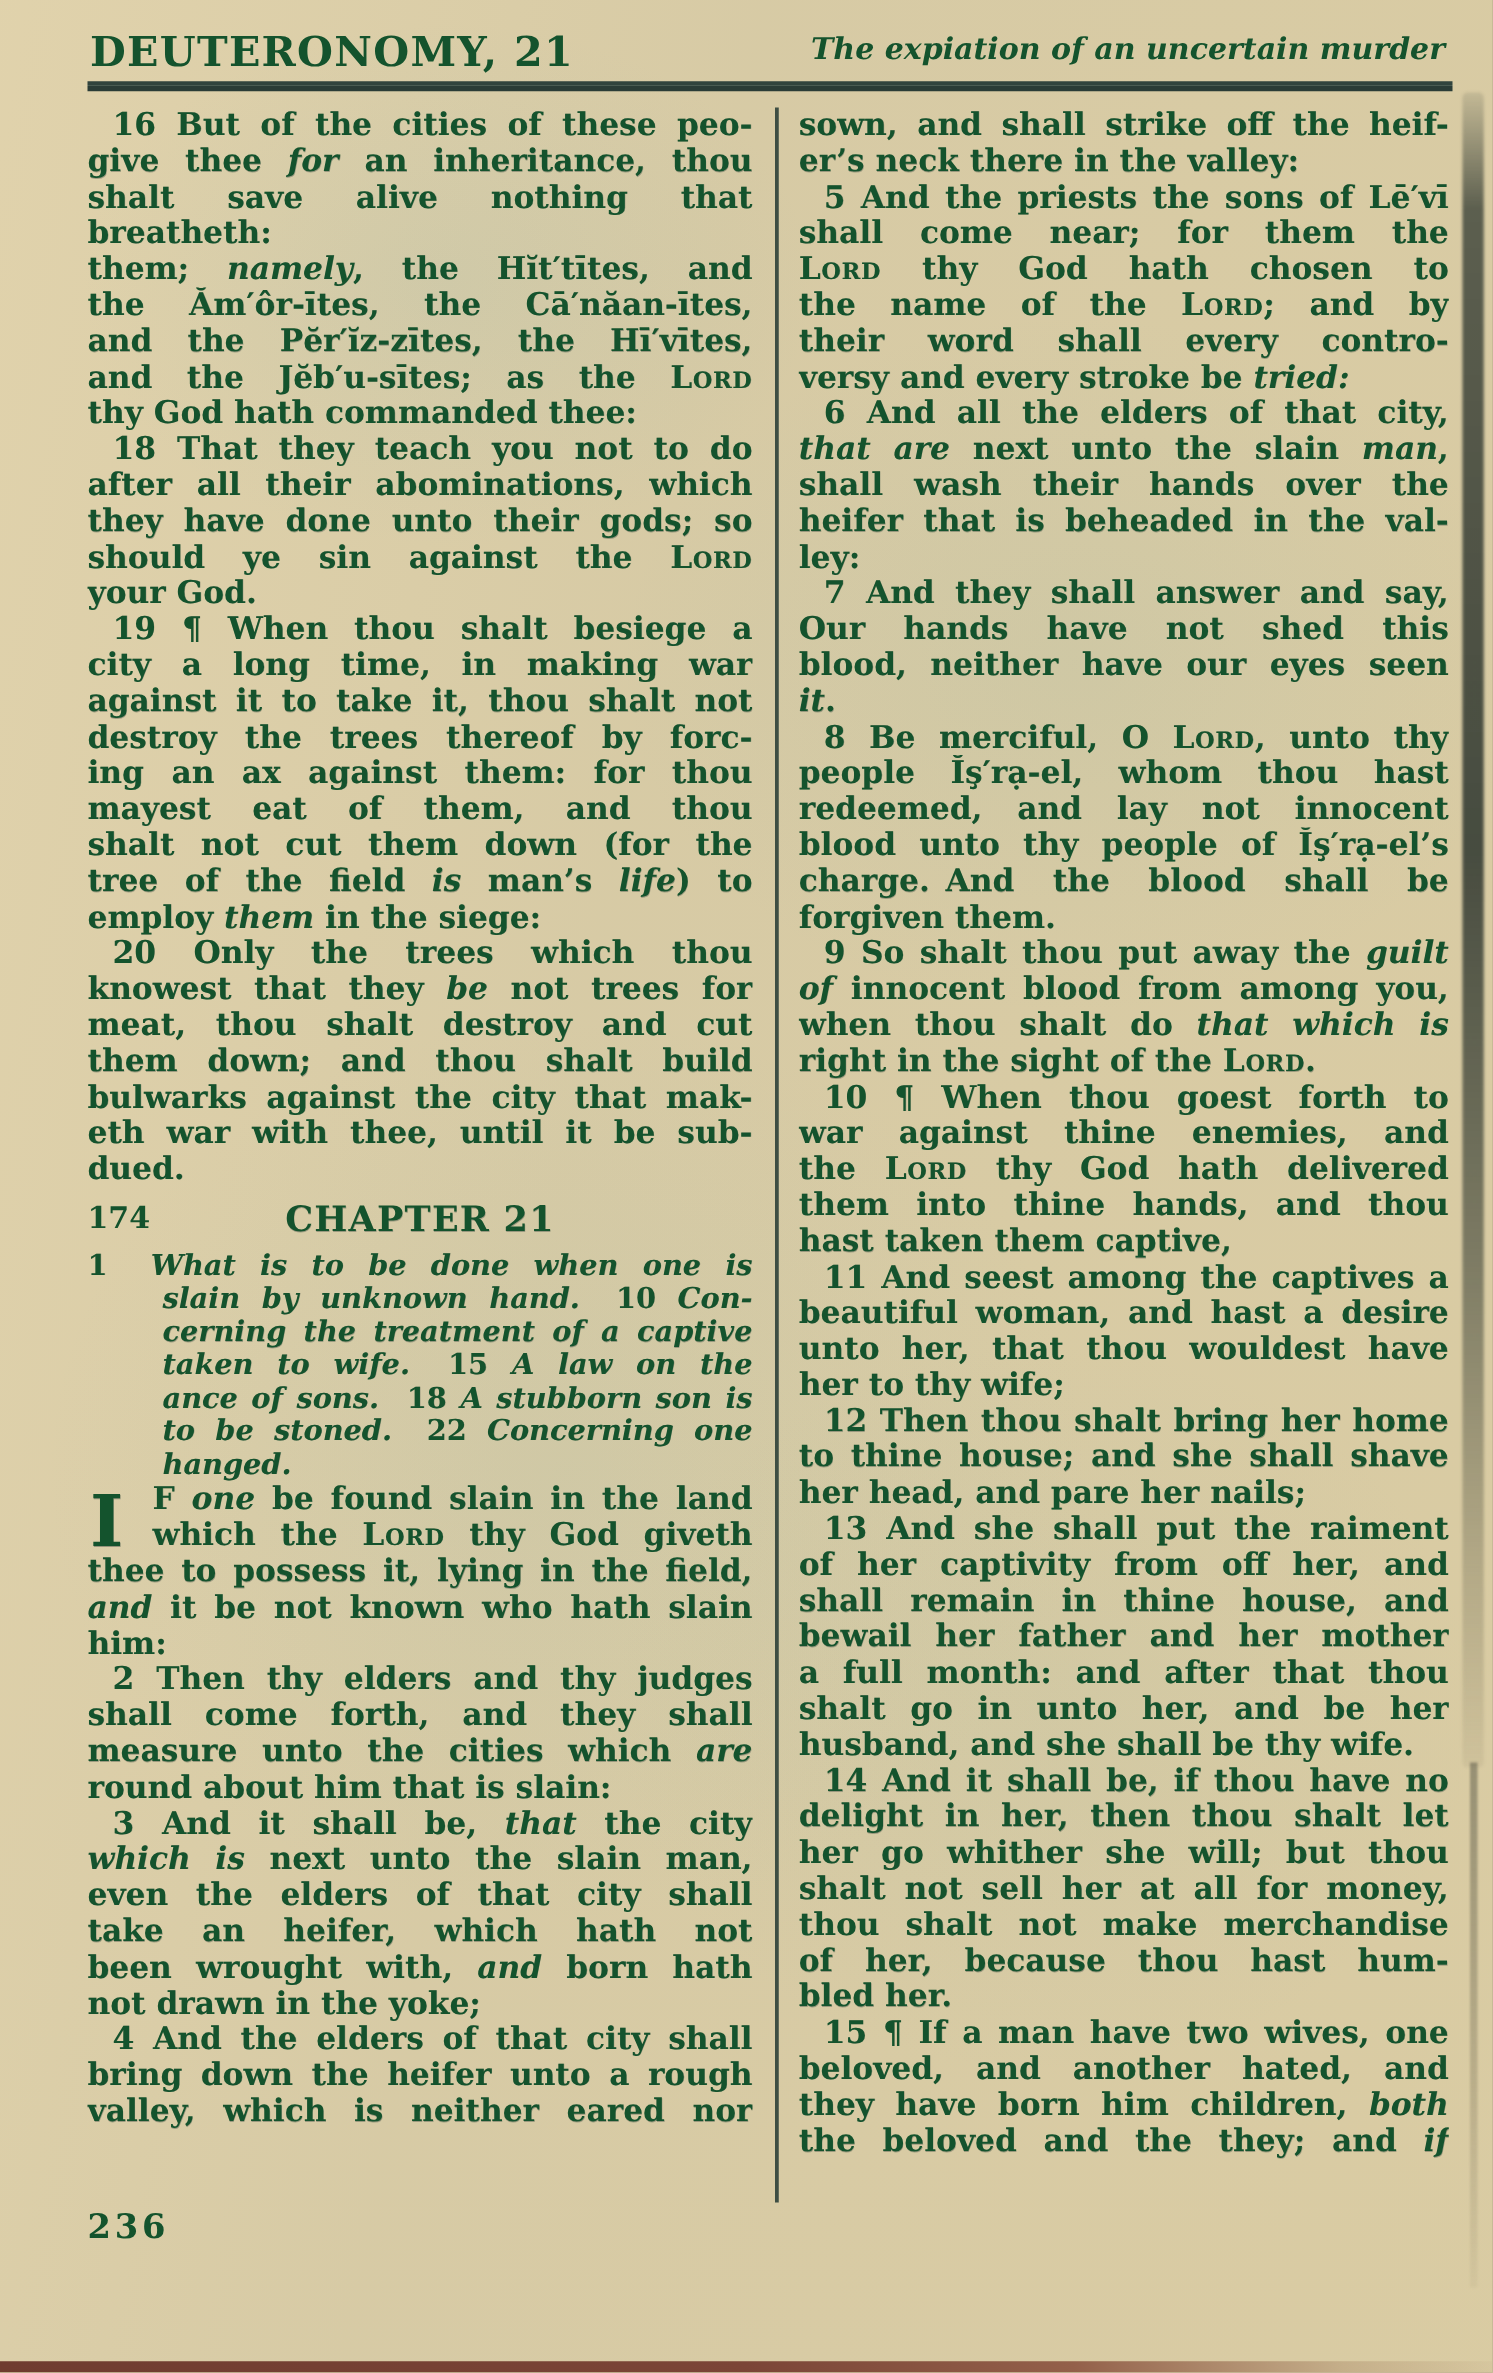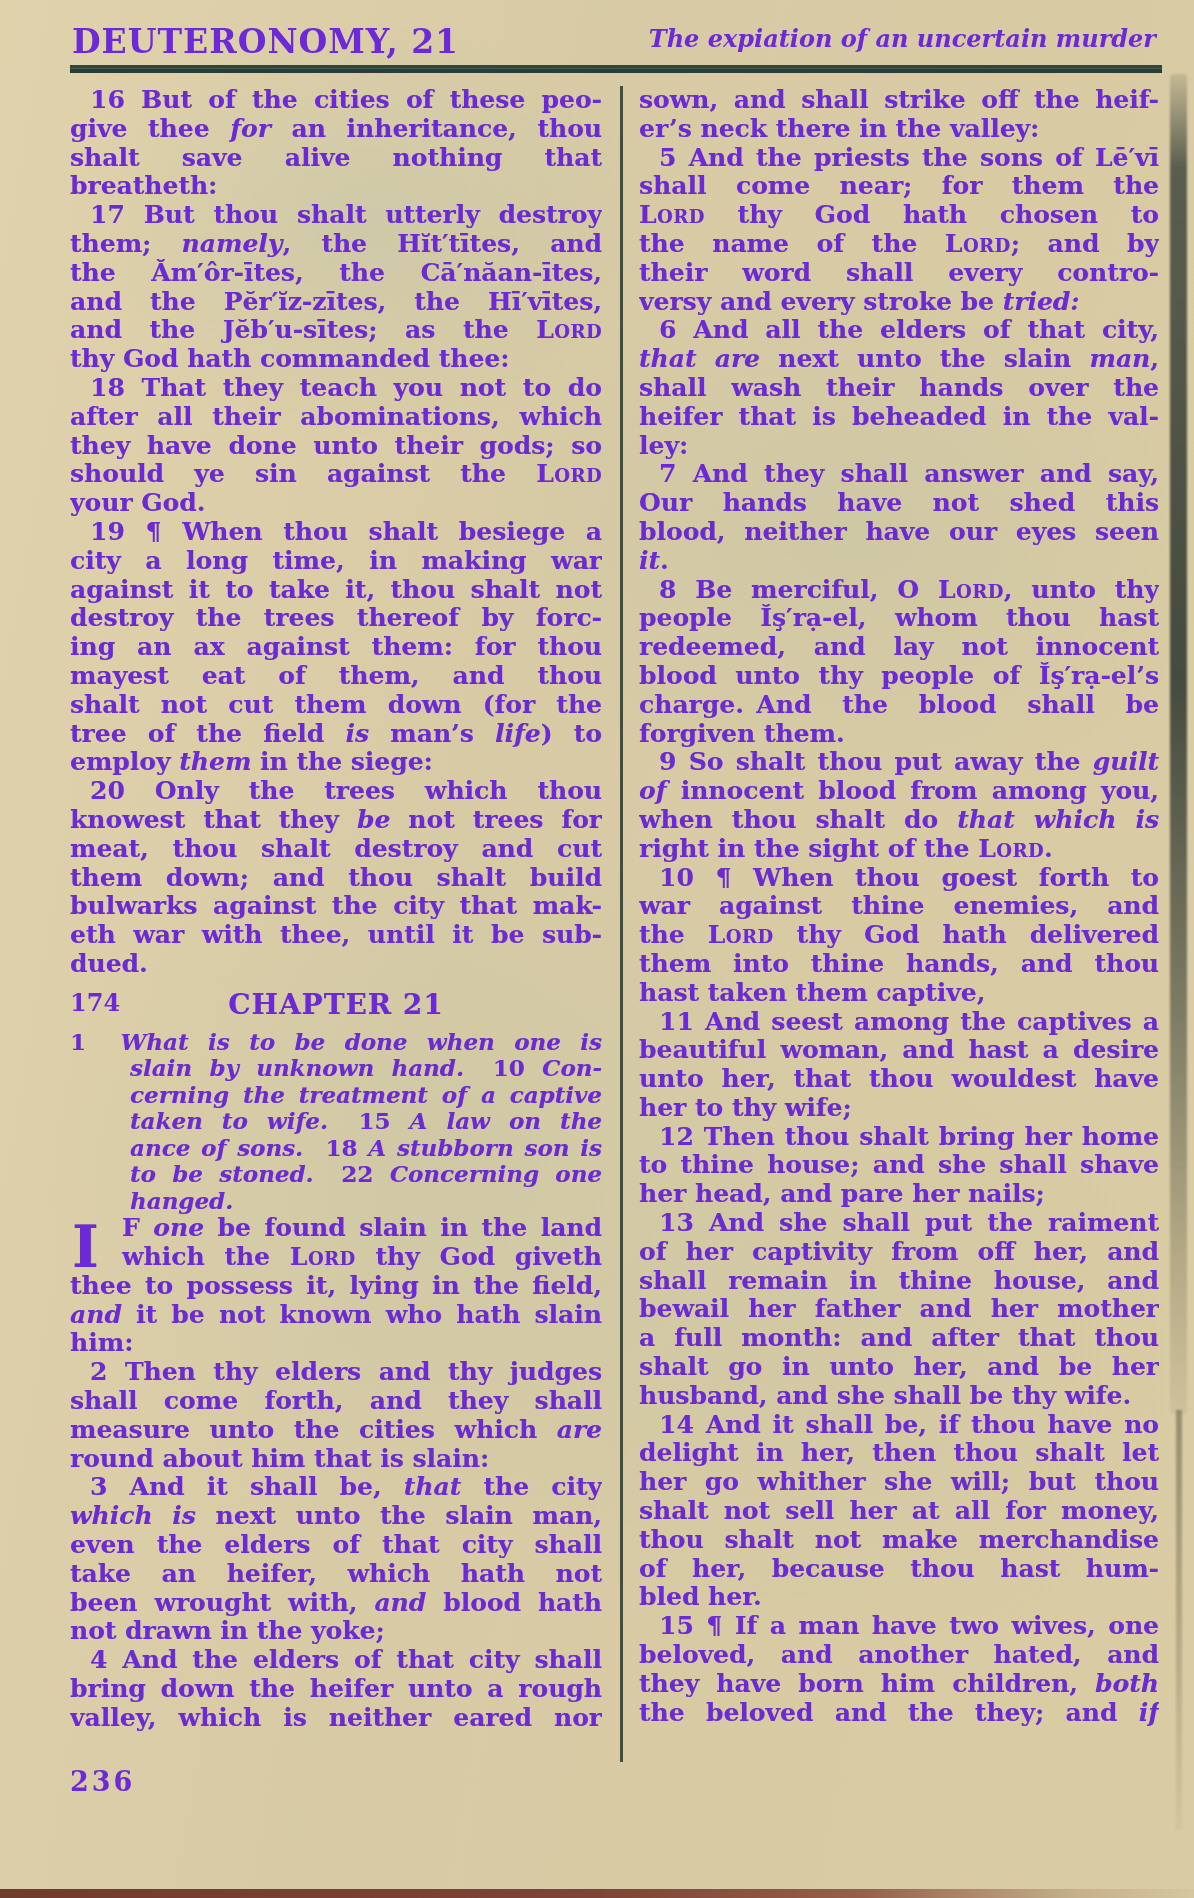--- a/index.html
+++ b/index.html
@@ -1,17 +1,17 @@
 <!DOCTYPE html>
 <html><head>
 <meta charset="utf-8">
 <style>
   html,body{margin:0;padding:0;background:#b9ac8c;}
   .page{position:relative;width:1194px;height:1898px;overflow:hidden;
-    background:#d7caa4;font-family:"DejaVu Serif",serif;color:#6d28d9;}
+    background:#d7caa4;font-family:"DejaVu Serif",serif;color:#14532d;}
   .tint{position:absolute;inset:0;pointer-events:none;background:
     radial-gradient(420px 300px at 30% 12%, rgba(150,180,170,0.16), transparent 70%),
     radial-gradient(520px 400px at 72% 28%, rgba(150,180,165,0.14), transparent 70%),
     radial-gradient(600px 520px at 38% 62%, rgba(155,185,170,0.12), transparent 70%),
     radial-gradient(500px 420px at 70% 72%, rgba(150,178,160,0.10), transparent 70%),
     linear-gradient(100deg, rgba(232,217,178,0.55), rgba(215,205,170,0.15) 40%, rgba(222,206,160,0.35));}
   .header-left{position:absolute;left:72px;top:22px;font-size:33px;font-weight:700;letter-spacing:1px;}
   .header-right{position:absolute;right:38px;top:24px;font-size:24px;font-style:italic;font-weight:700;}
   .top-rule{position:absolute;left:70px;top:65px;width:1092px;height:8px;
     background:linear-gradient(to bottom,#31443d 0 3px,#4a5c52 3px 4px,#2a3c36 4px 8px);}
@@ -63,21 +63,20 @@
 
   <div class="columns">
     <div class="col-left">
         <div class="para p-verse">
           <div class="line first"><span>16 But of the cities of these peo-</span></div>
           <div class="line"><span>give thee </span><span class="it">for</span><span> an inheritance, thou</span></div>
           <div class="line"><span>shalt save alive nothing that</span></div>
           <div class="line last"><span>breatheth:</span></div>
         </div>
         <div class="para p-verse">
-          <div class="line first"><span>17 But thou shalt utterly destroy</span></div>
           <div class="line"><span>them; </span><span class="it">namely</span><span>, the Hĭt′tītes, and</span></div>
           <div class="line"><span>the Ăm′ôr-ītes, the Cā′năan-ītes,</span></div>
           <div class="line"><span>and the Pĕr′ĭz-zītes, the Hī′vītes,</span></div>
           <div class="line"><span>and the Jĕb′u-sītes; as the </span><span class="sc">Lord</span></div>
           <div class="line last"><span>thy God hath commanded thee:</span></div>
         </div>
         <div class="para p-verse">
           <div class="line first"><span>18 That they teach you not to do</span></div>
           <div class="line"><span>after all their abominations, which</span></div>
           <div class="line"><span>they have done unto their gods; so</span></div>
@@ -129,21 +128,21 @@
           <div class="line first"><span>2 Then thy elders and thy judges</span></div>
           <div class="line"><span>shall come forth, and they shall</span></div>
           <div class="line"><span>measure unto the cities which </span><span class="it">are</span></div>
           <div class="line last"><span>round about him that is slain:</span></div>
         </div>
         <div class="para p-verse">
           <div class="line first"><span>3 And it shall be, </span><span class="it">that</span><span> the city</span></div>
           <div class="line"><span class="it">which is</span><span> next unto the slain man,</span></div>
           <div class="line"><span>even the elders of that city shall</span></div>
           <div class="line"><span>take an heifer, which hath not</span></div>
-          <div class="line"><span>been wrought with, </span><span class="it">and</span><span> blood hath</span></div>
+          <div class="line"><span>been wrought with, </span><span class="it">and</span><span> born hath</span></div>
           <div class="line last"><span>not drawn in the yoke;</span></div>
         </div>
         <div class="para p-verse">
           <div class="line first"><span>4 And the elders of that city shall</span></div>
           <div class="line"><span>bring down the heifer unto a rough</span></div>
           <div class="line"><span>valley, which is neither eared nor</span></div>
         </div>
       </div>
     <div class="divider"></div>
     <div class="col-right">

